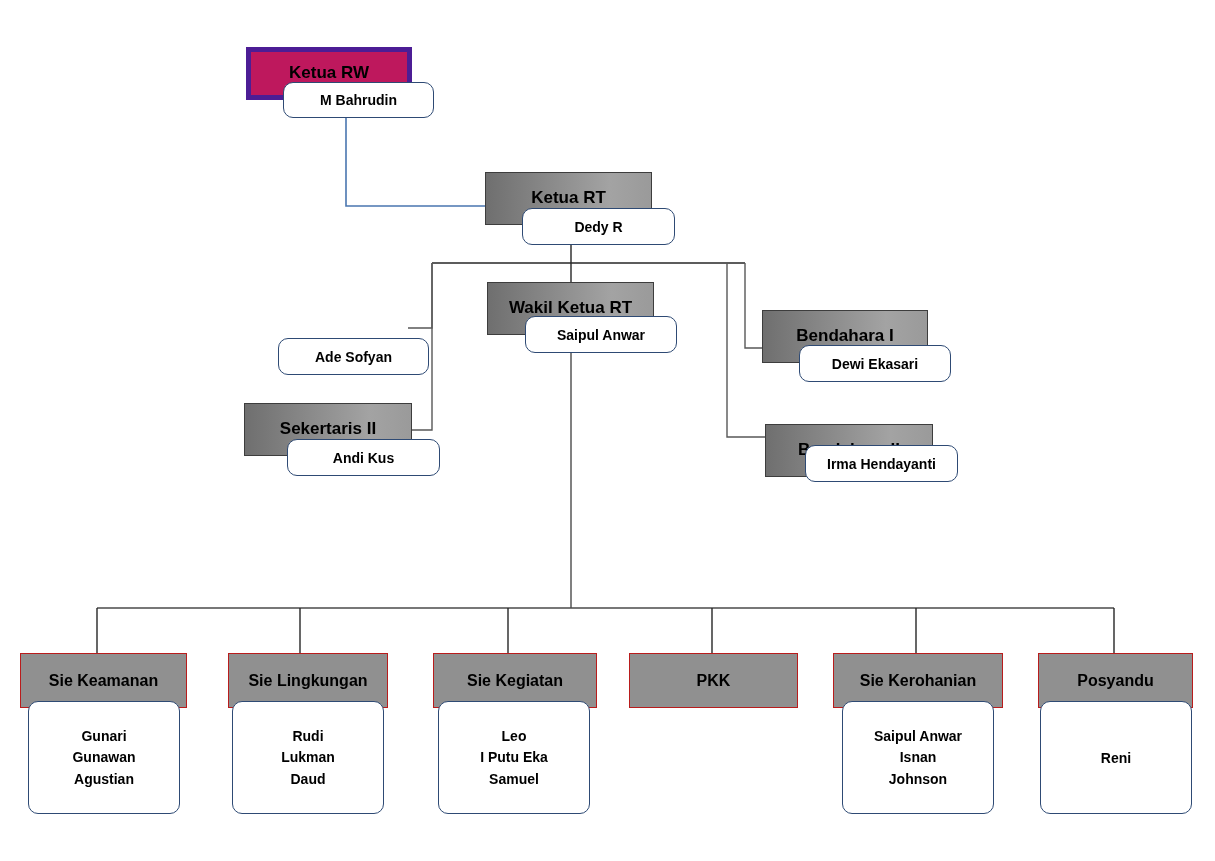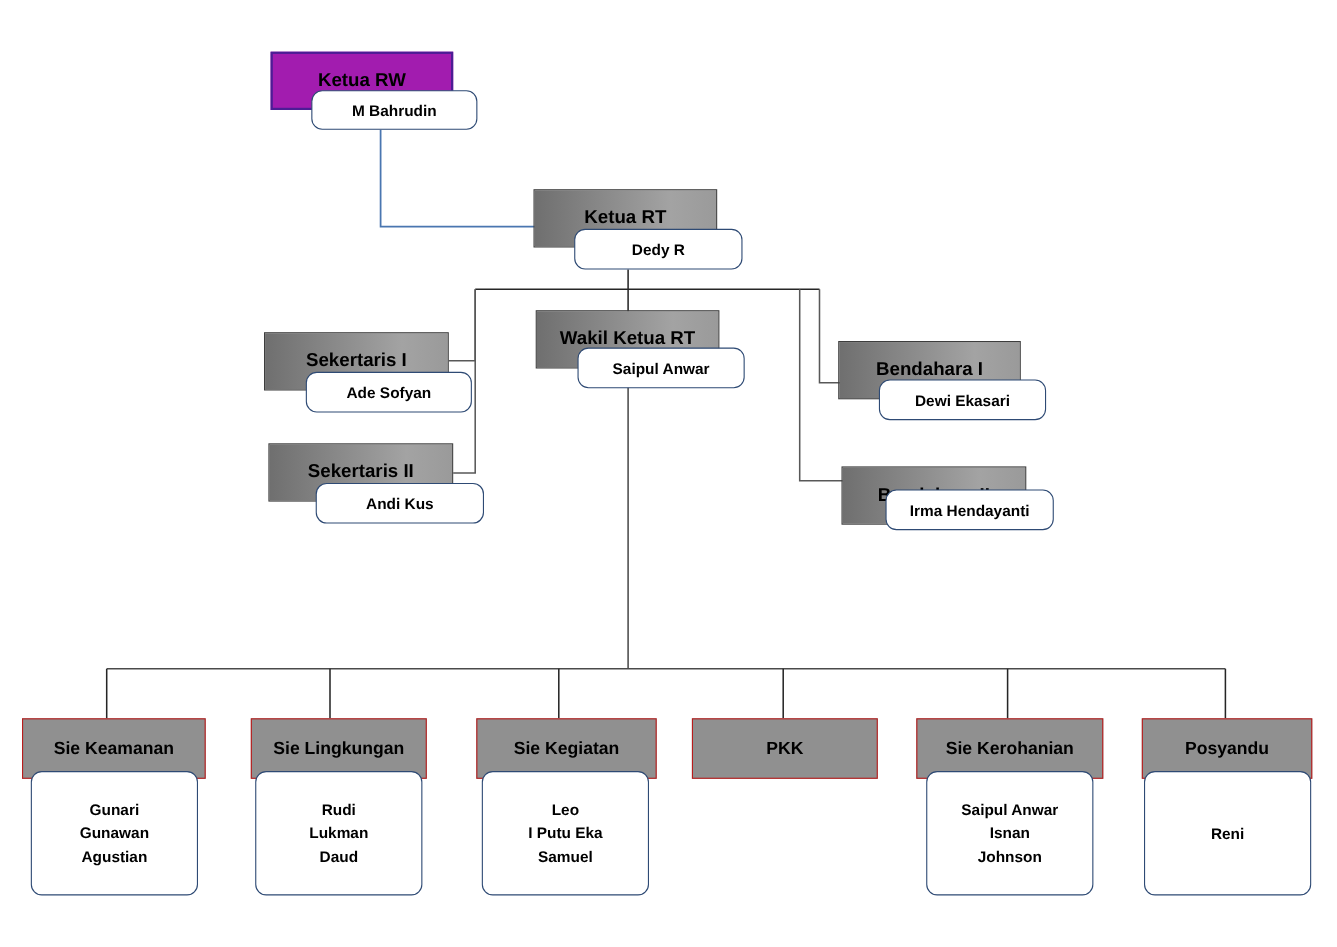--- a/index.html
+++ b/index.html
@@ -42,22 +42,22 @@
     font-weight: bold;
     color: #000000;
     text-align: center;
     line-height: 1.1;
   }
   .node-title.gray {
     background: linear-gradient(to right, #6f6f6f 0%, #8e8e8e 45%, #a3a3a3 75%, #9a9a9a 100%);
     border: 1px solid #3d3d3d;
   }
   .node-title.blue {
-    background: #a21caf;
-    border: 2px solid #4c1d95;
+    background: #be185d;
+    border: 5px solid #4c1d95;
   }
   .node-title.flat {
     background: #909090;
     border: 1px solid #b91c1c;
   }
   .node-body {
     position: absolute;
     box-sizing: border-box;
     background: #ffffff;
     border: 1px solid #2e4a74;
@@ -146,23 +146,20 @@
   <div class="node" style="left:487px; top:282px; width:190px; height:66px;">
     <div class="node-title gray lvl-title" style="width:167px; height:53px;">
       <span>Wakil Ketua RT</span>
     </div>
     <div class="node-body lvl-body" style="left:38px; top:34px; width:152px; height:37px;">
       <span class="person">Saipul Anwar</span>
     </div>
   </div>
 
   <div class="node" style="left:240px; top:302px; width:190px; height:75px;">
-    <div class="node-title gray lvl-title" style="width:168px; height:53px;">
-      <span>Sekertaris I</span>
-    </div>
     <div class="node-body lvl-body" style="left:38px; top:36px; width:151px; height:37px;">
       <span class="person">Ade Sofyan</span>
     </div>
   </div>
 
   <div class="node" style="left:244px; top:403px; width:196px; height:75px;padding-left:35px;">
     <div class="node-title gray lvl-title" style="width:168px; height:53px;">
       <span>Sekertaris II</span>
     </div>
     <div class="node-body lvl-body" style="left:43px; top:36px; width:153px; height:37px;">

